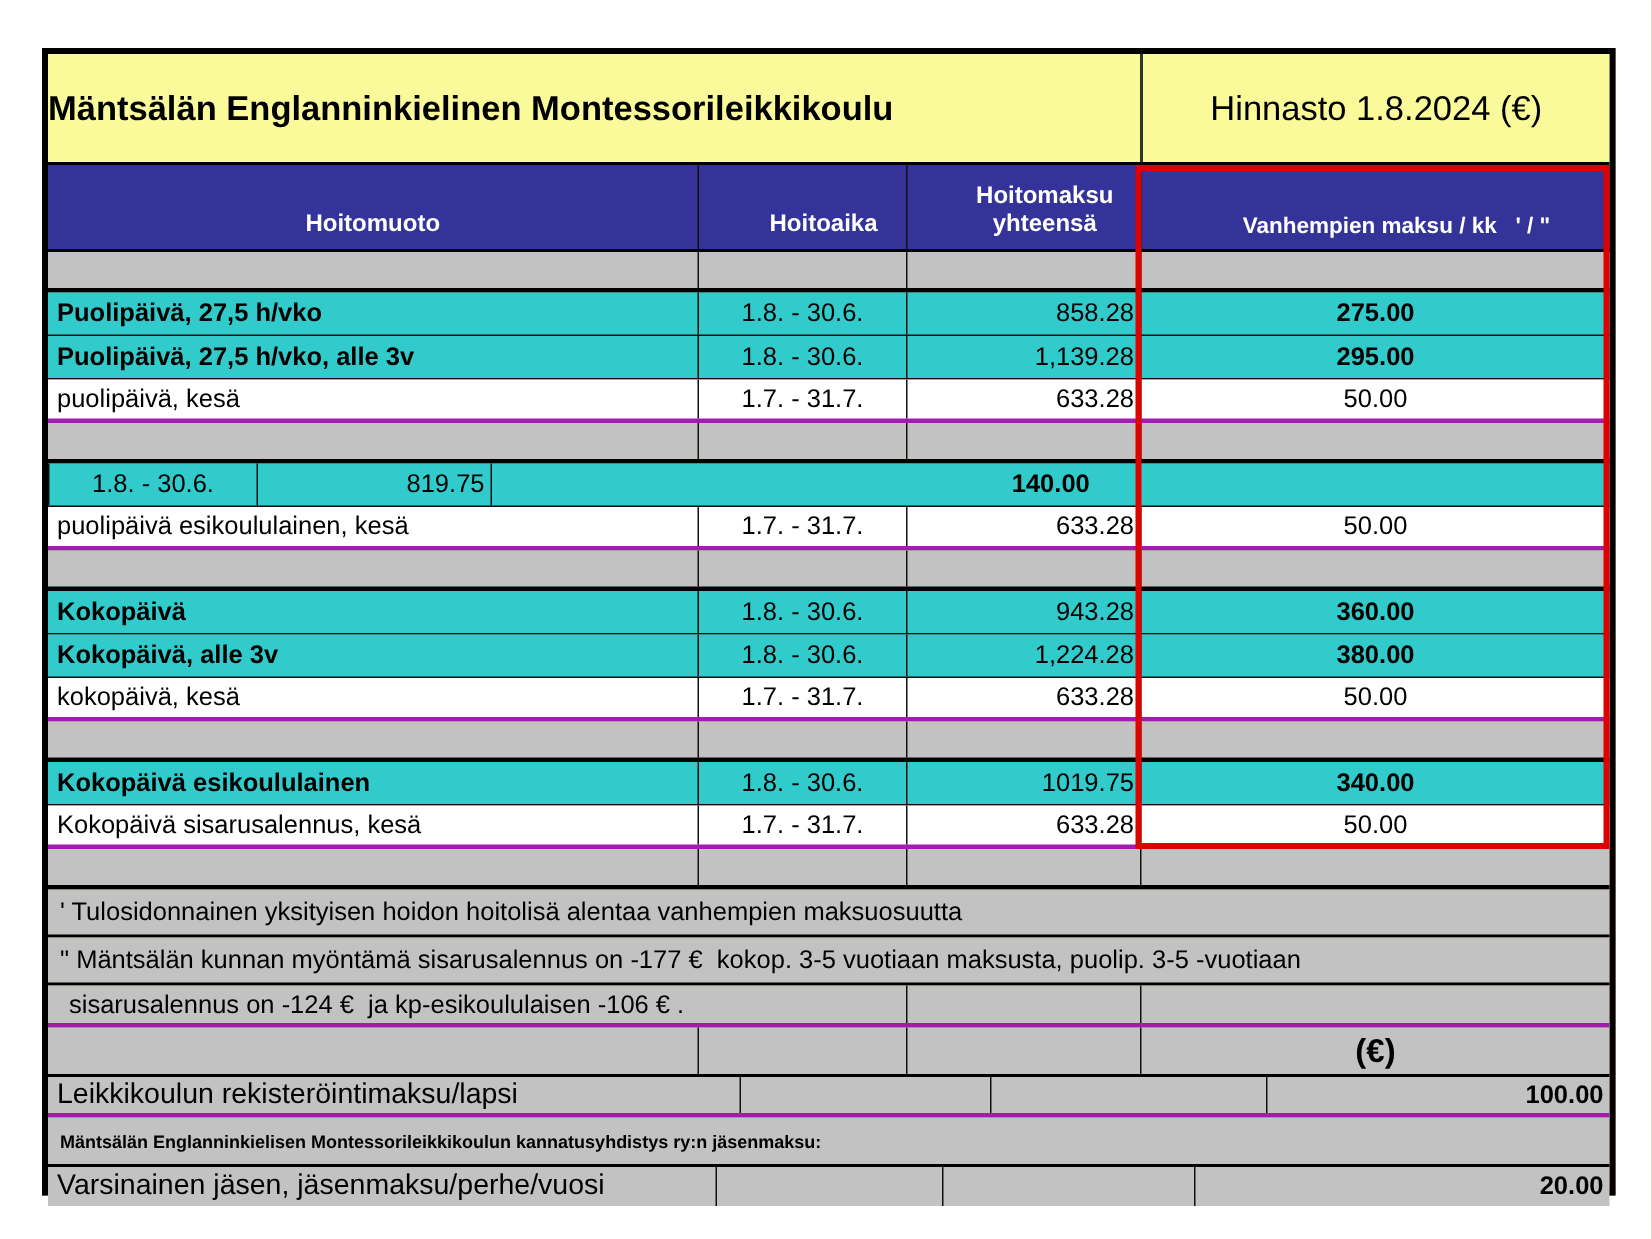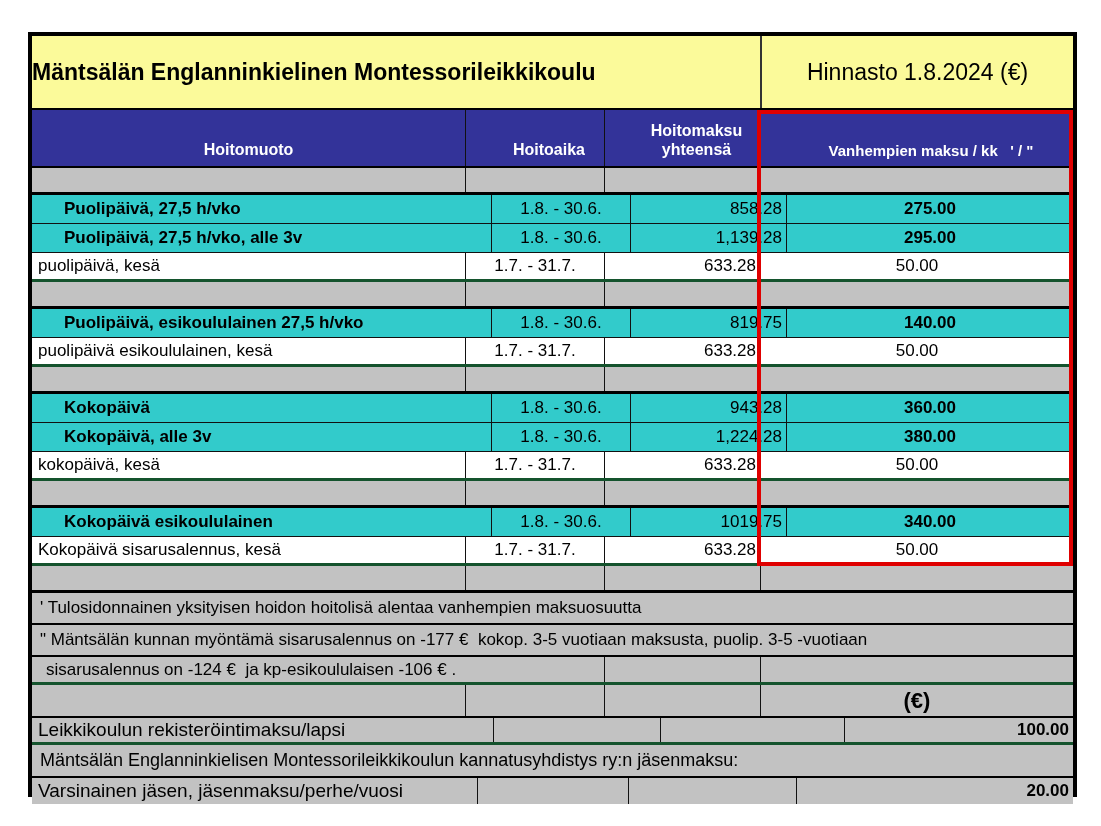--- a/index.html
+++ b/index.html
@@ -5,21 +5,21 @@
   html,body{margin:0;padding:0;background:#ffffff;}
   body{width:1101px;height:826px;position:relative;font-family:"Liberation Sans",sans-serif;color:#000;}
   .table-wrap{
     position:absolute;left:28px;top:32px;width:1049px;height:765px;
     border:4px solid #000;box-sizing:border-box;background:#a16207;
     display:flex;flex-direction:column;
   }
   .row{display:flex;flex-shrink:0;box-sizing:border-box;border-bottom:1px solid #111;}
   .row.nb{border-bottom:none;}
   .row.b2{border-bottom:2px solid #000;}
-  .row.thick{border-bottom:3px solid #14532d;}
+  .row.thick{border-bottom:3px solid #a21caf;}
   .cell{height:100%;display:flex;align-items:center;box-sizing:border-box;overflow:visible;white-space:nowrap;}
   .c1{width:433px;padding-left:6px;}
   .c2{width:139px;justify-content:center;border-left:1px solid #111;}
   .c3{width:156px;justify-content:flex-end;padding-right:4px;border-left:1px solid #111;}
   .c4{flex:1;justify-content:center;border-left:1px solid #111;}
   .full{width:100%;padding-left:8px;}
   .c12{width:572px;padding-left:14px;}
   .b{font-weight:bold;}
   .pre{white-space:pre;}
 
@@ -31,31 +31,31 @@
   
   .header-row{height:58px;background:#333399;color:#fff;border-bottom:2px solid #000;}
   .header-row .cell{align-items:flex-end;padding-bottom:7px;font-weight:bold;font-size:16px;padding-left:28px;}
   .header-row .c1{justify-content:center;padding-left:0;}
   .header-row .c3{flex-direction:column;justify-content:flex-end;align-items:center;padding-right:0;line-height:1.15;}
   .header-row .c4{font-size:15px;}
 
   
   .spacer{height:27px;background:#c2c2c2;border-bottom:3px solid #000;}
   .data{height:29px;font-size:17px;}
-  .teal{background:#32cbcb;padding-left:26px;}
+  .teal{background:#32cbcb;}
   .white{background:#ffffff;}
   .gray{background:#c2c2c2;}
   .fn{height:32px;font-size:17px;}
   .muut-row{height:33px;}
   .muut-row .c1{font-size:24px;font-weight:bold;margin-top:27px;}
   .muut-row .c4{font-size:22px;font-weight:bold;}
   .fee-row{height:27px;gap:28px;}
   .fee-row .c1{font-size:19px;}
   .fee-row .c4{justify-content:flex-end;padding-right:4px;font-weight:bold;font-size:17px;}
-  .assoc-row{height:33px;font-size:18px;font-weight:normal;}
+  .assoc-row{height:33px;font-size:12px;font-weight:bold;}
   .member-row{height:26px;gap:12px;}
   .member-row .c1{font-size:19px;}
   .member-row .c4{justify-content:flex-end;padding-right:4px;font-weight:bold;font-size:17px;}
 
   
   .red-box{
     position:absolute;left:725px;top:74px;width:316px;height:456px;
     border:4px solid #df0000;box-sizing:border-box;pointer-events:none;z-index:5;
   }
 </style>
@@ -108,21 +108,20 @@
   </div>
 
   <div class="row spacer">
     <div class="cell c1"></div>
       <div class="cell c2"></div>
       <div class="cell c3"></div>
       <div class="cell c4"></div>
   </div>
 
   <div class="row data teal">
-    <div class="cell c1 b">Puolipäivä, esikoululainen 27,5 h/vko</div>
     <div class="cell c2">1.8. - 30.6.</div>
     <div class="cell c3">819.75</div>
     <div class="cell c4 b">140.00</div>
   </div>
   <div class="row data white thick">
     <div class="cell c1">puolipäivä esikoululainen, kesä</div>
     <div class="cell c2">1.7. - 31.7.</div>
     <div class="cell c3">633.28</div>
     <div class="cell c4">50.00</div>
   </div>

